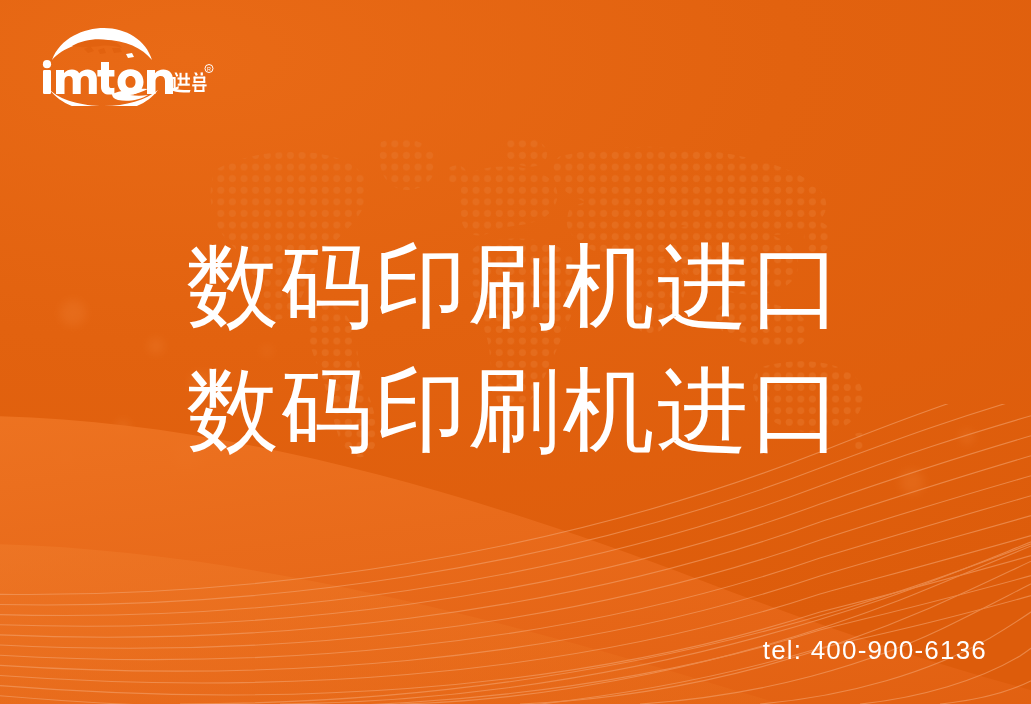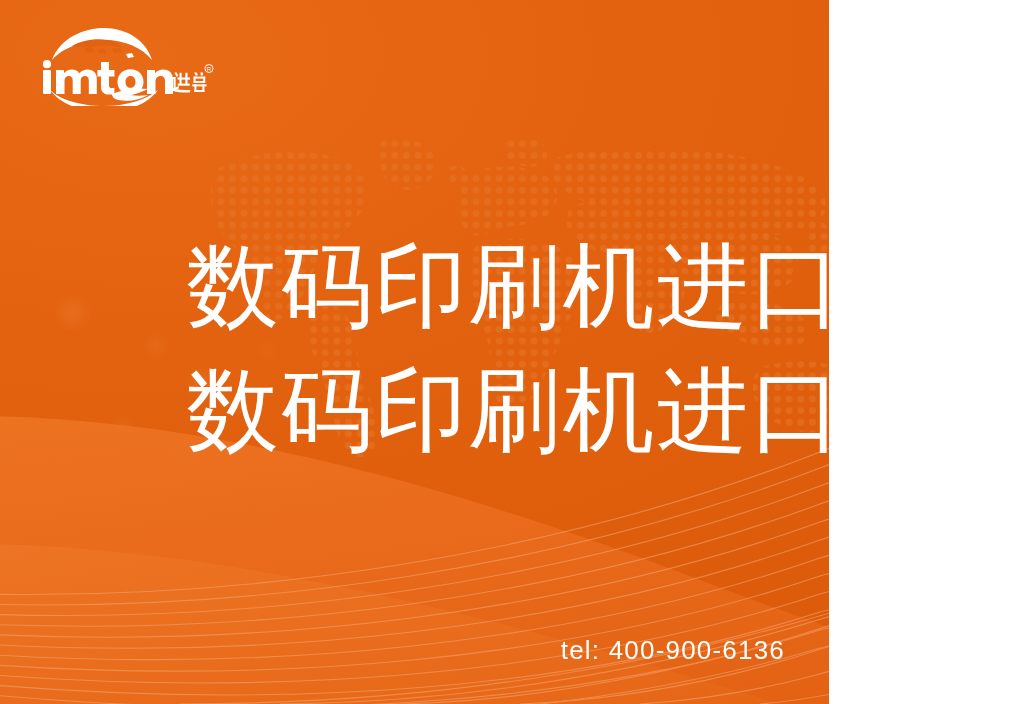--- a/index.html
+++ b/index.html
@@ -7,21 +7,21 @@
     margin: 0;
     padding: 0;
     background: #ffffff;
   }
   body {
     font-family: "Liberation Sans", "DejaVu Sans", sans-serif;
   }
 
   #banner {
     position: relative;
-    width: 829px;
+    width: 1031px;
     height: 704px;
     overflow: hidden;
     background: #737373;
   }
 
   
   .layer {
     position: absolute;
     inset: 0;
     width: 100%;

